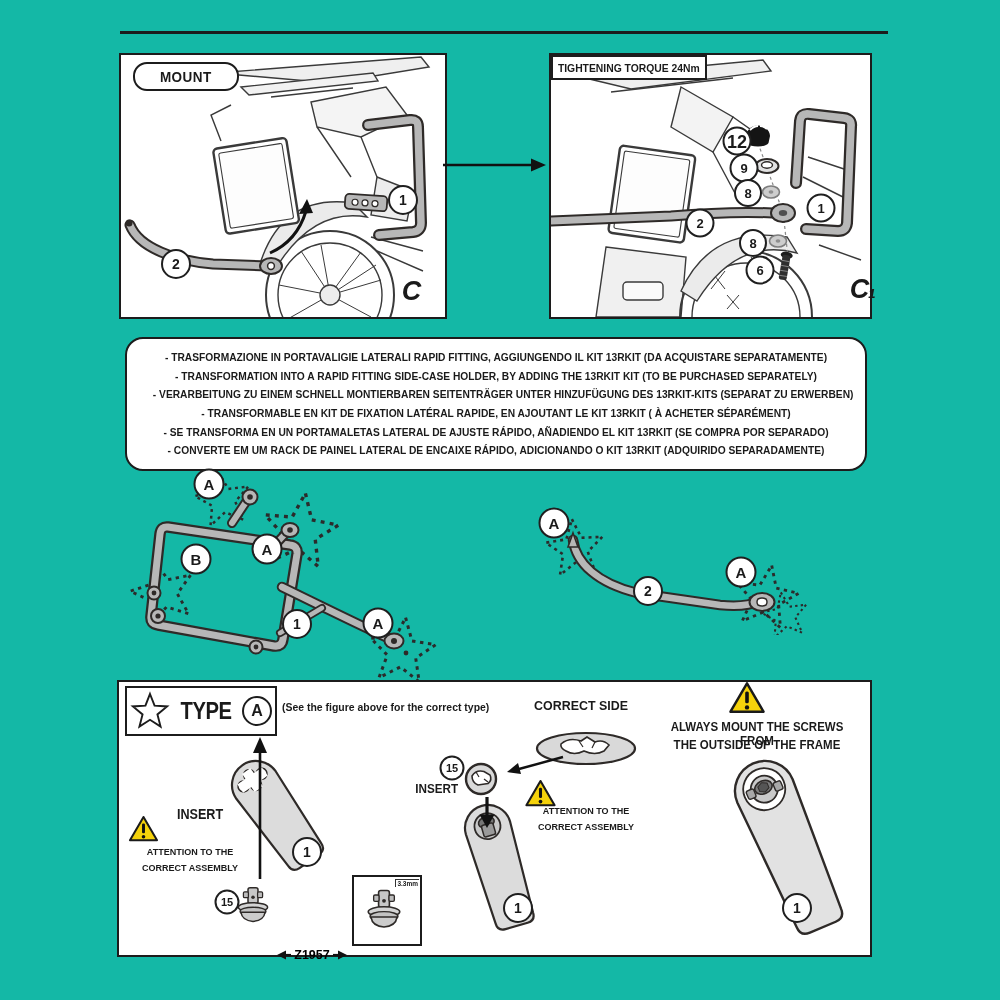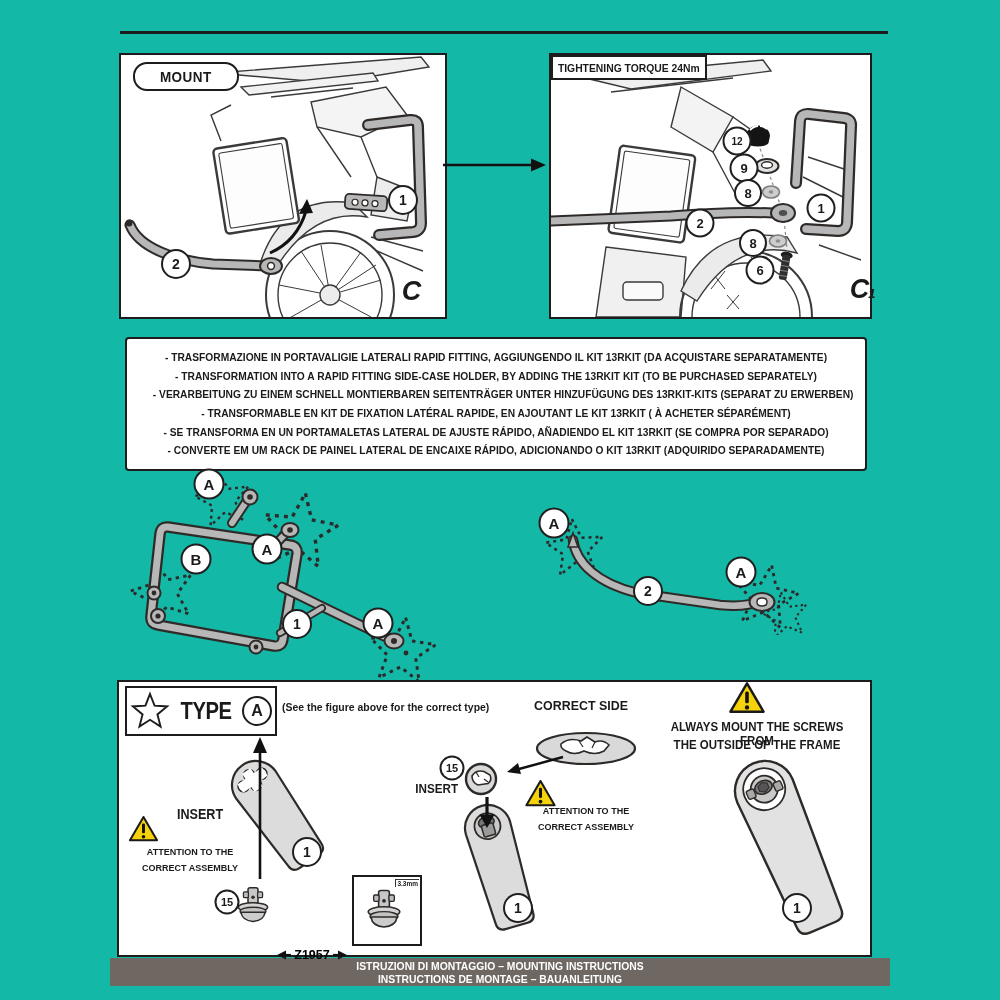--- a/index.html
+++ b/index.html
@@ -12,21 +12,21 @@
   .boxlbl{position:absolute;background:#fff;border:2px solid #1c1c1c;display:flex;align-items:center;
         justify-content:center;font-weight:bold;}
   .cond{transform:scaleX(.9);transform-origin:center;}
   .co{position:absolute;display:flex;align-items:center;justify-content:center;background:#fff;
       border:2.3px solid #1f1f1f;border-radius:50%;font-weight:bold;
       transform:translate(-50%,-50%);z-index:6;line-height:1;}
   .view-label{position:absolute;transform:translate(-50%,-50%);font-weight:800;font-style:italic;
       font-size:27px;z-index:6;letter-spacing:-1px;}
   .view-label .sub{font-size:13px;font-style:italic;}
   .lbl{position:absolute;font-weight:bold;text-align:center;z-index:5;line-height:1.15;}
-  .notes-box{position:absolute;border:2.5px solid #1c1c1c;border-radius:4px;background:#fff;
+  .notes-box{position:absolute;border:2.5px solid #1c1c1c;border-radius:18px;background:#fff;
       display:flex;flex-direction:column;justify-content:center;}
   .notes-box .nline{display:block;text-align:center;font-weight:bold;font-size:11px;
       line-height:18.6px;transform:scaleX(.93);transform-origin:center;white-space:nowrap;}
   .footer-bar{position:absolute;background:#6F6862;color:#fff;text-align:center;overflow:hidden;}
   .footer-bar .fline{display:block;font-weight:bold;font-size:11.5px;line-height:12.5px;
       transform:scaleX(.9);transform-origin:center;white-space:nowrap;}
   svg{display:block;}
   .warnsvg{position:absolute;z-index:5;}
 </style>
 </head>
@@ -159,21 +159,21 @@
       <g transform="rotate(10 234 210)">
         <ellipse cx="234" cy="200" rx="6" ry="3.5" fill="#1d1d1d"></ellipse>
         <rect x="230" y="200" width="8" height="25" rx="2" fill="#2f2f2f"></rect>
         <path d="M230,206 h8 M230,211 h8 M230,216 h8 M230,221 h8" stroke="#848484" stroke-width="1"></path>
       </g>
     </svg>
   </div>
   <div class="boxlbl" style="left:551px;top:55px;width:152px;height:21px;">
     <span class="cond" style="font-size:11.5px;white-space:nowrap;">TIGHTENING TORQUE 24Nm</span>
   </div>
-  <div class="co" style="left:737px;top:141px;width:25px;height:25px;font-size:10px;">12</div>
+  <div class="co" style="left:737px;top:141px;width:25px;height:25px;font-size:18px;">12</div>
   <div class="co" style="left:744px;top:168px;width:25px;height:25px;font-size:13px;">9</div>
   <div class="co" style="left:748px;top:193px;width:24px;height:24px;font-size:13px;">8</div>
   <div class="co" style="left:700px;top:223px;width:25px;height:25px;font-size:13px;">2</div>
   <div class="co" style="left:821px;top:208px;width:25px;height:25px;font-size:13px;">1</div>
   <div class="co" style="left:753px;top:243px;width:24px;height:24px;font-size:13px;">8</div>
   <div class="co" style="left:760px;top:270px;width:25px;height:25px;font-size:13px;">6</div>
   <div class="view-label" style="left:846px;top:289px;margin-left:16px;">
     <span>C</span><span class="sub">1</span>
   </div>
 
@@ -339,18 +339,14 @@
       <circle cx="70" cy="32" r="21" fill="#fff" stroke="#2e2a28" stroke-width="1.8"></circle>
       <circle cx="70" cy="32" r="13.5" fill="#c9c9c9" stroke="#2e2a28" stroke-width="1.8"></circle>
       <rect x="52" y="27" width="8" height="9" rx="2" fill="#a8a8a8" stroke="#2e2a28" stroke-width="1.4"></rect>
       <rect x="80" y="30" width="8" height="9" rx="2" fill="#a8a8a8" stroke="#2e2a28" stroke-width="1.4"></rect>
       <ellipse cx="70" cy="30" rx="9" ry="6.5" fill="#7d7d7d" stroke="#2e2a28" stroke-width="1.6"></ellipse>
       <polygon points="70,25 75,27.5 75,32.5 70,35 65,32.5 65,27.5" fill="#555" stroke="#2e2a28" stroke-width="1"></polygon>
     </g>
   </svg>
   <div class="co" style="left:797px;top:908px;width:26px;height:26px;font-size:14px;">1</div>
 
-  <div class="footer-bar" style="left:110px;top:958px;width:780px;height:26px;padding-top:2px;">
-    <span class="fline">ISTRUZIONI DI MONTAGGIO  –  MOUNTING INSTRUCTIONS</span>
-    <span class="fline">INSTRUCTIONS DE MONTAGE – BAUANLEITUNG</span>
-  </div>
 
 </div>
 
 </body></html>

